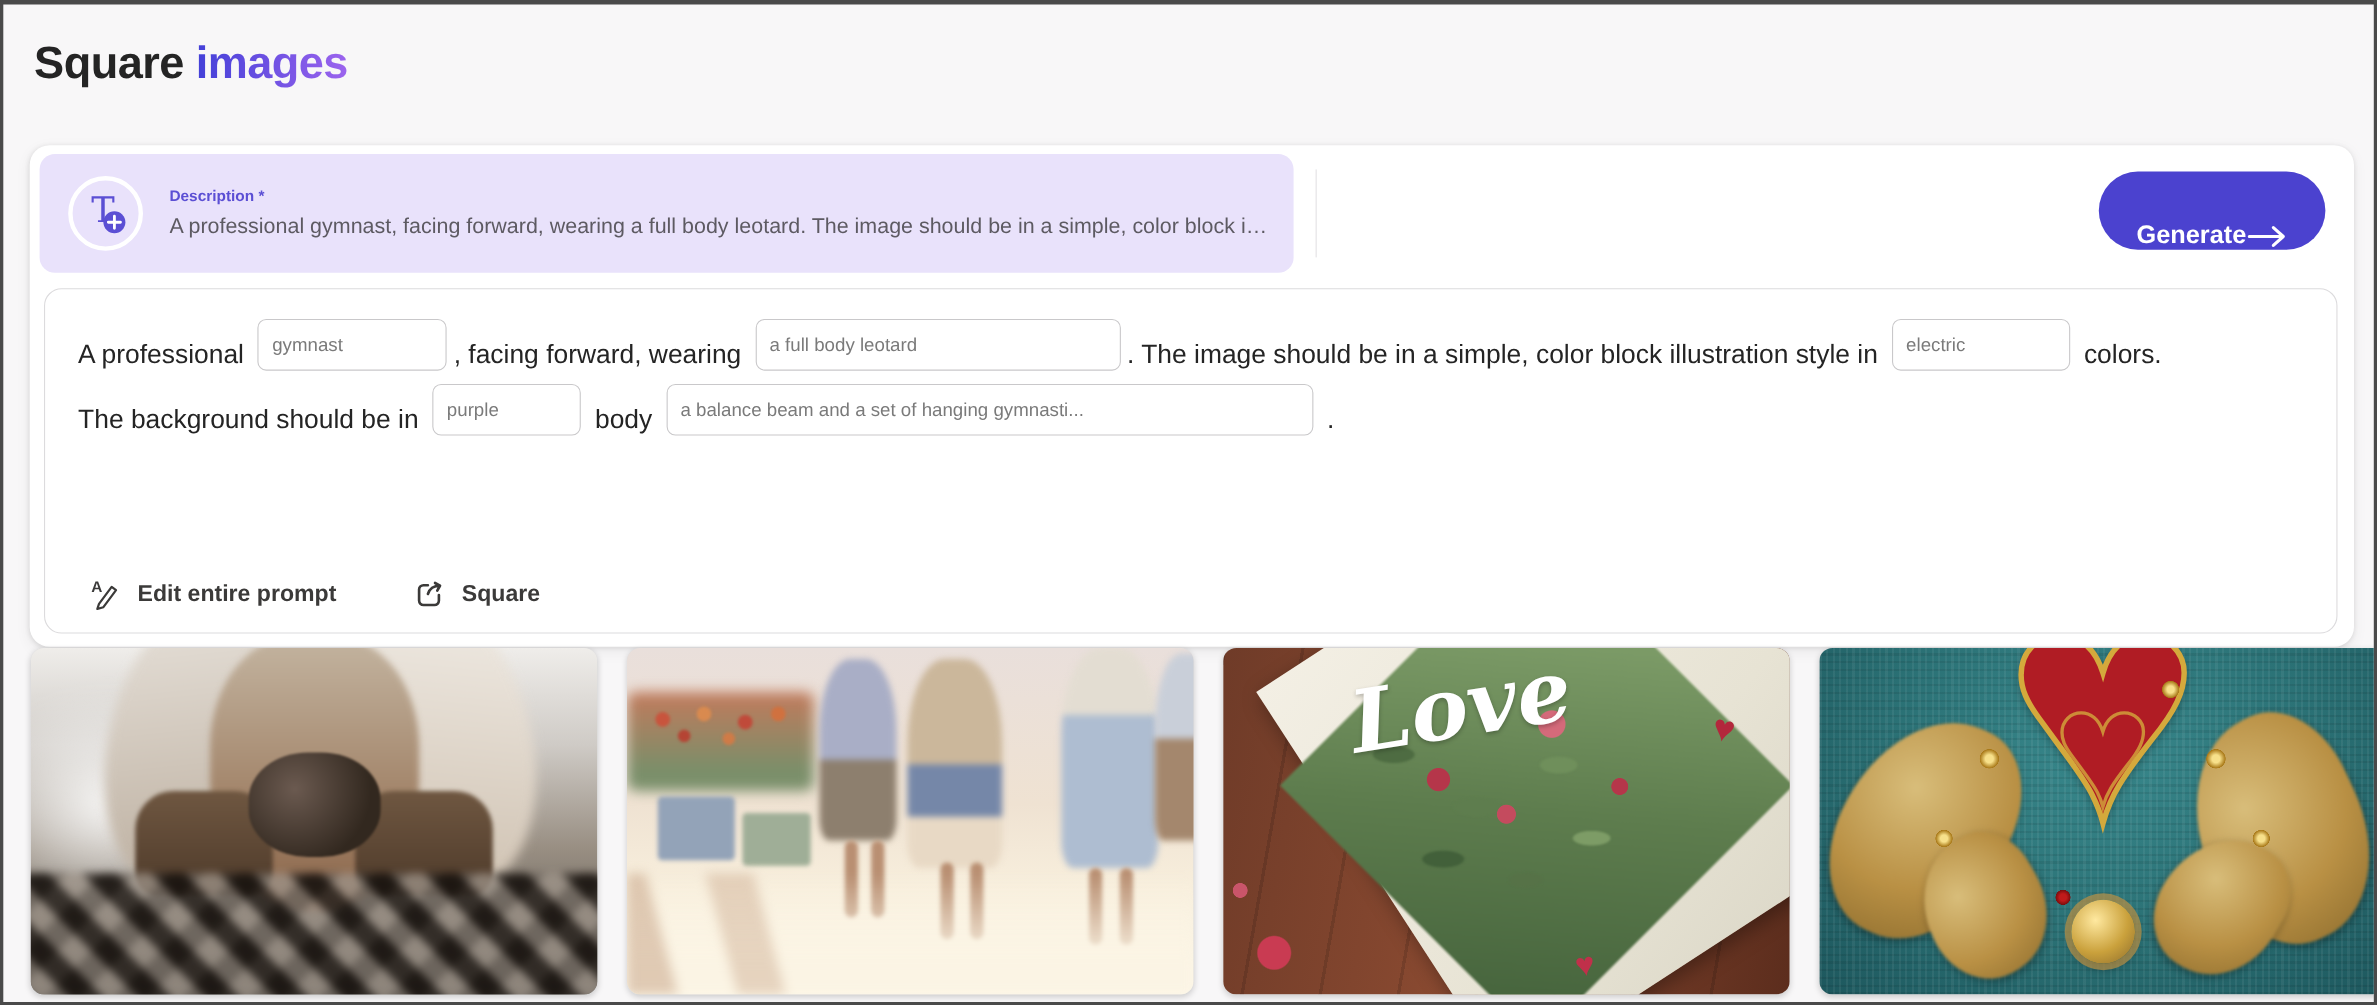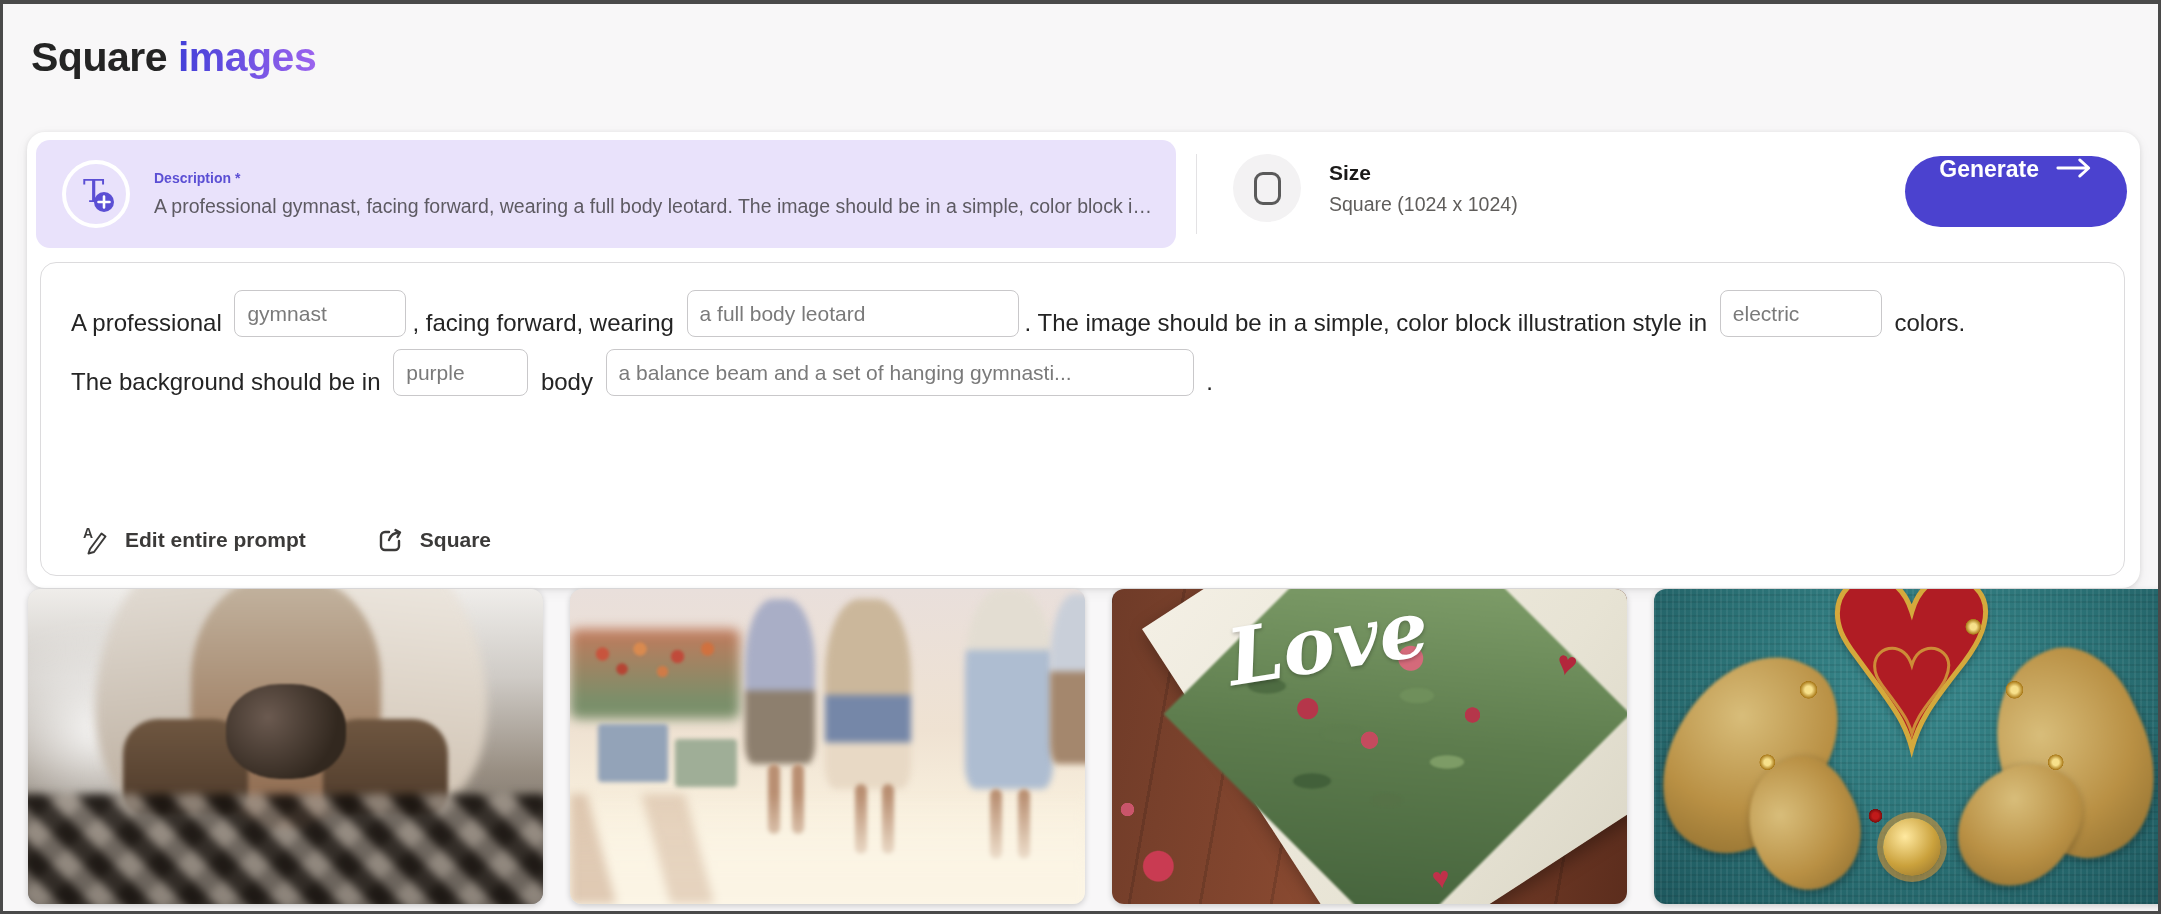--- a/index.html
+++ b/index.html
@@ -41,37 +41,37 @@
   .size-option { position: absolute; left: 1206px; top: 22px; display: flex; align-items: center; cursor: pointer; }
   .size-circle {
     width: 68px; height: 68px; border-radius: 50%; background: #f3f2f3;
     display: flex; align-items: center; justify-content: center; flex: 0 0 auto;
   }
   .size-square-icon { width: 27px; height: 33px; border: 3px solid #5a5a5a; border-radius: 9px; }
   .size-texts { margin-left: 28px; }
   .size-label { font-size: 21px; font-weight: 700; color: #1b1a19; margin-bottom: 8px; }
   .size-value { font-size: 19.5px; color: #5f5d5b; }
   .generate-btn {
-    position: absolute; right: 13px; top: 24px; height: 71px; padding: 0 34px;
+    position: absolute; right: 26px; top: 24px; height: 71px; padding: 0 34px;
     background: #4b42cf; border: none; border-radius: 36px; cursor: pointer;
-    display: flex; align-items: flex-start; gap: 16px;
+    display: flex; align-items: flex-end; 
     color: #fff; font-family: "Liberation Sans", sans-serif; font-size: 23px; font-weight: 700;
   }
   
   .prompt-card {
     position: absolute; left: 13px; right: 15px; top: 130px; bottom: 12px;
     background: #fff; border: 1px solid #dcdbdd; border-radius: 16px;
     padding: 24px 30px;
   }
   .prompt-line { display: flex; align-items: flex-end; white-space: pre; margin-bottom: 9px; height: 50px; }
   .seg-text { font-size: 24px; color: #242424; }
   .seg-input {
     display: inline-flex; align-items: center; height: 47px; margin: 0 6px;
     border: 1.5px solid #c9c8ca; border-radius: 8px; background: #fff;
-    padding: 0 12px; font-size: 21px; color: #7a7a7a;
+    padding: 0 12px; font-size: 17px; color: #7a7a7a;
     white-space: nowrap; overflow: hidden; cursor: text; flex: 0 0 auto;
   }
   .prompt-actions { position: absolute; left: 40px; bottom: 20px; display: flex; align-items: center; gap: 70px; }
   .action-btn { display: flex; align-items: center; gap: 14px; cursor: pointer; color: #3b3a39; font-size: 21px; font-weight: 700; background: none; border: none; font-family: "Liberation Sans", sans-serif; }
   
   .gallery { position: absolute; left: 25px; top: 585px; display: flex; gap: 27px; }
   .thumb {
     width: 515px; height: 315px; border-radius: 12px; overflow: hidden; position: relative;
     cursor: pointer; box-shadow: 0 2px 6px rgba(0,0,0,.18); background: #ddd;
   }
@@ -166,29 +166,20 @@
       </svg>
     </div>
     <div class="desc-texts">
       <div class="desc-label">Description *</div>
       <div class="desc-preview">A professional gymnast, facing forward, wearing a full body leotard. The image should be in a simple, color block illustration st...</div>
     </div>
   </div>
 
   <div class="toolbar-divider"></div>
 
-  <div class="size-option">
-    <div class="size-circle">
-      <div class="size-square-icon"></div>
-    </div>
-    <div class="size-texts">
-      <div class="size-label">Size</div>
-      <div class="size-value">Square (1024 x 1024)</div>
-    </div>
-  </div>
 
   <button class="generate-btn">
     <span>Generate</span>
     <svg width="38" height="24" viewBox="0 0 40 24">
       <path d="M3 12 h32 M26 3.5 l9.5 8.5 -9.5 8.5" stroke="#ffffff" stroke-width="3" fill="none" stroke-linecap="round" stroke-linejoin="round"></path>
     </svg>
   </button>
 
   <div class="prompt-card">
     <div>

